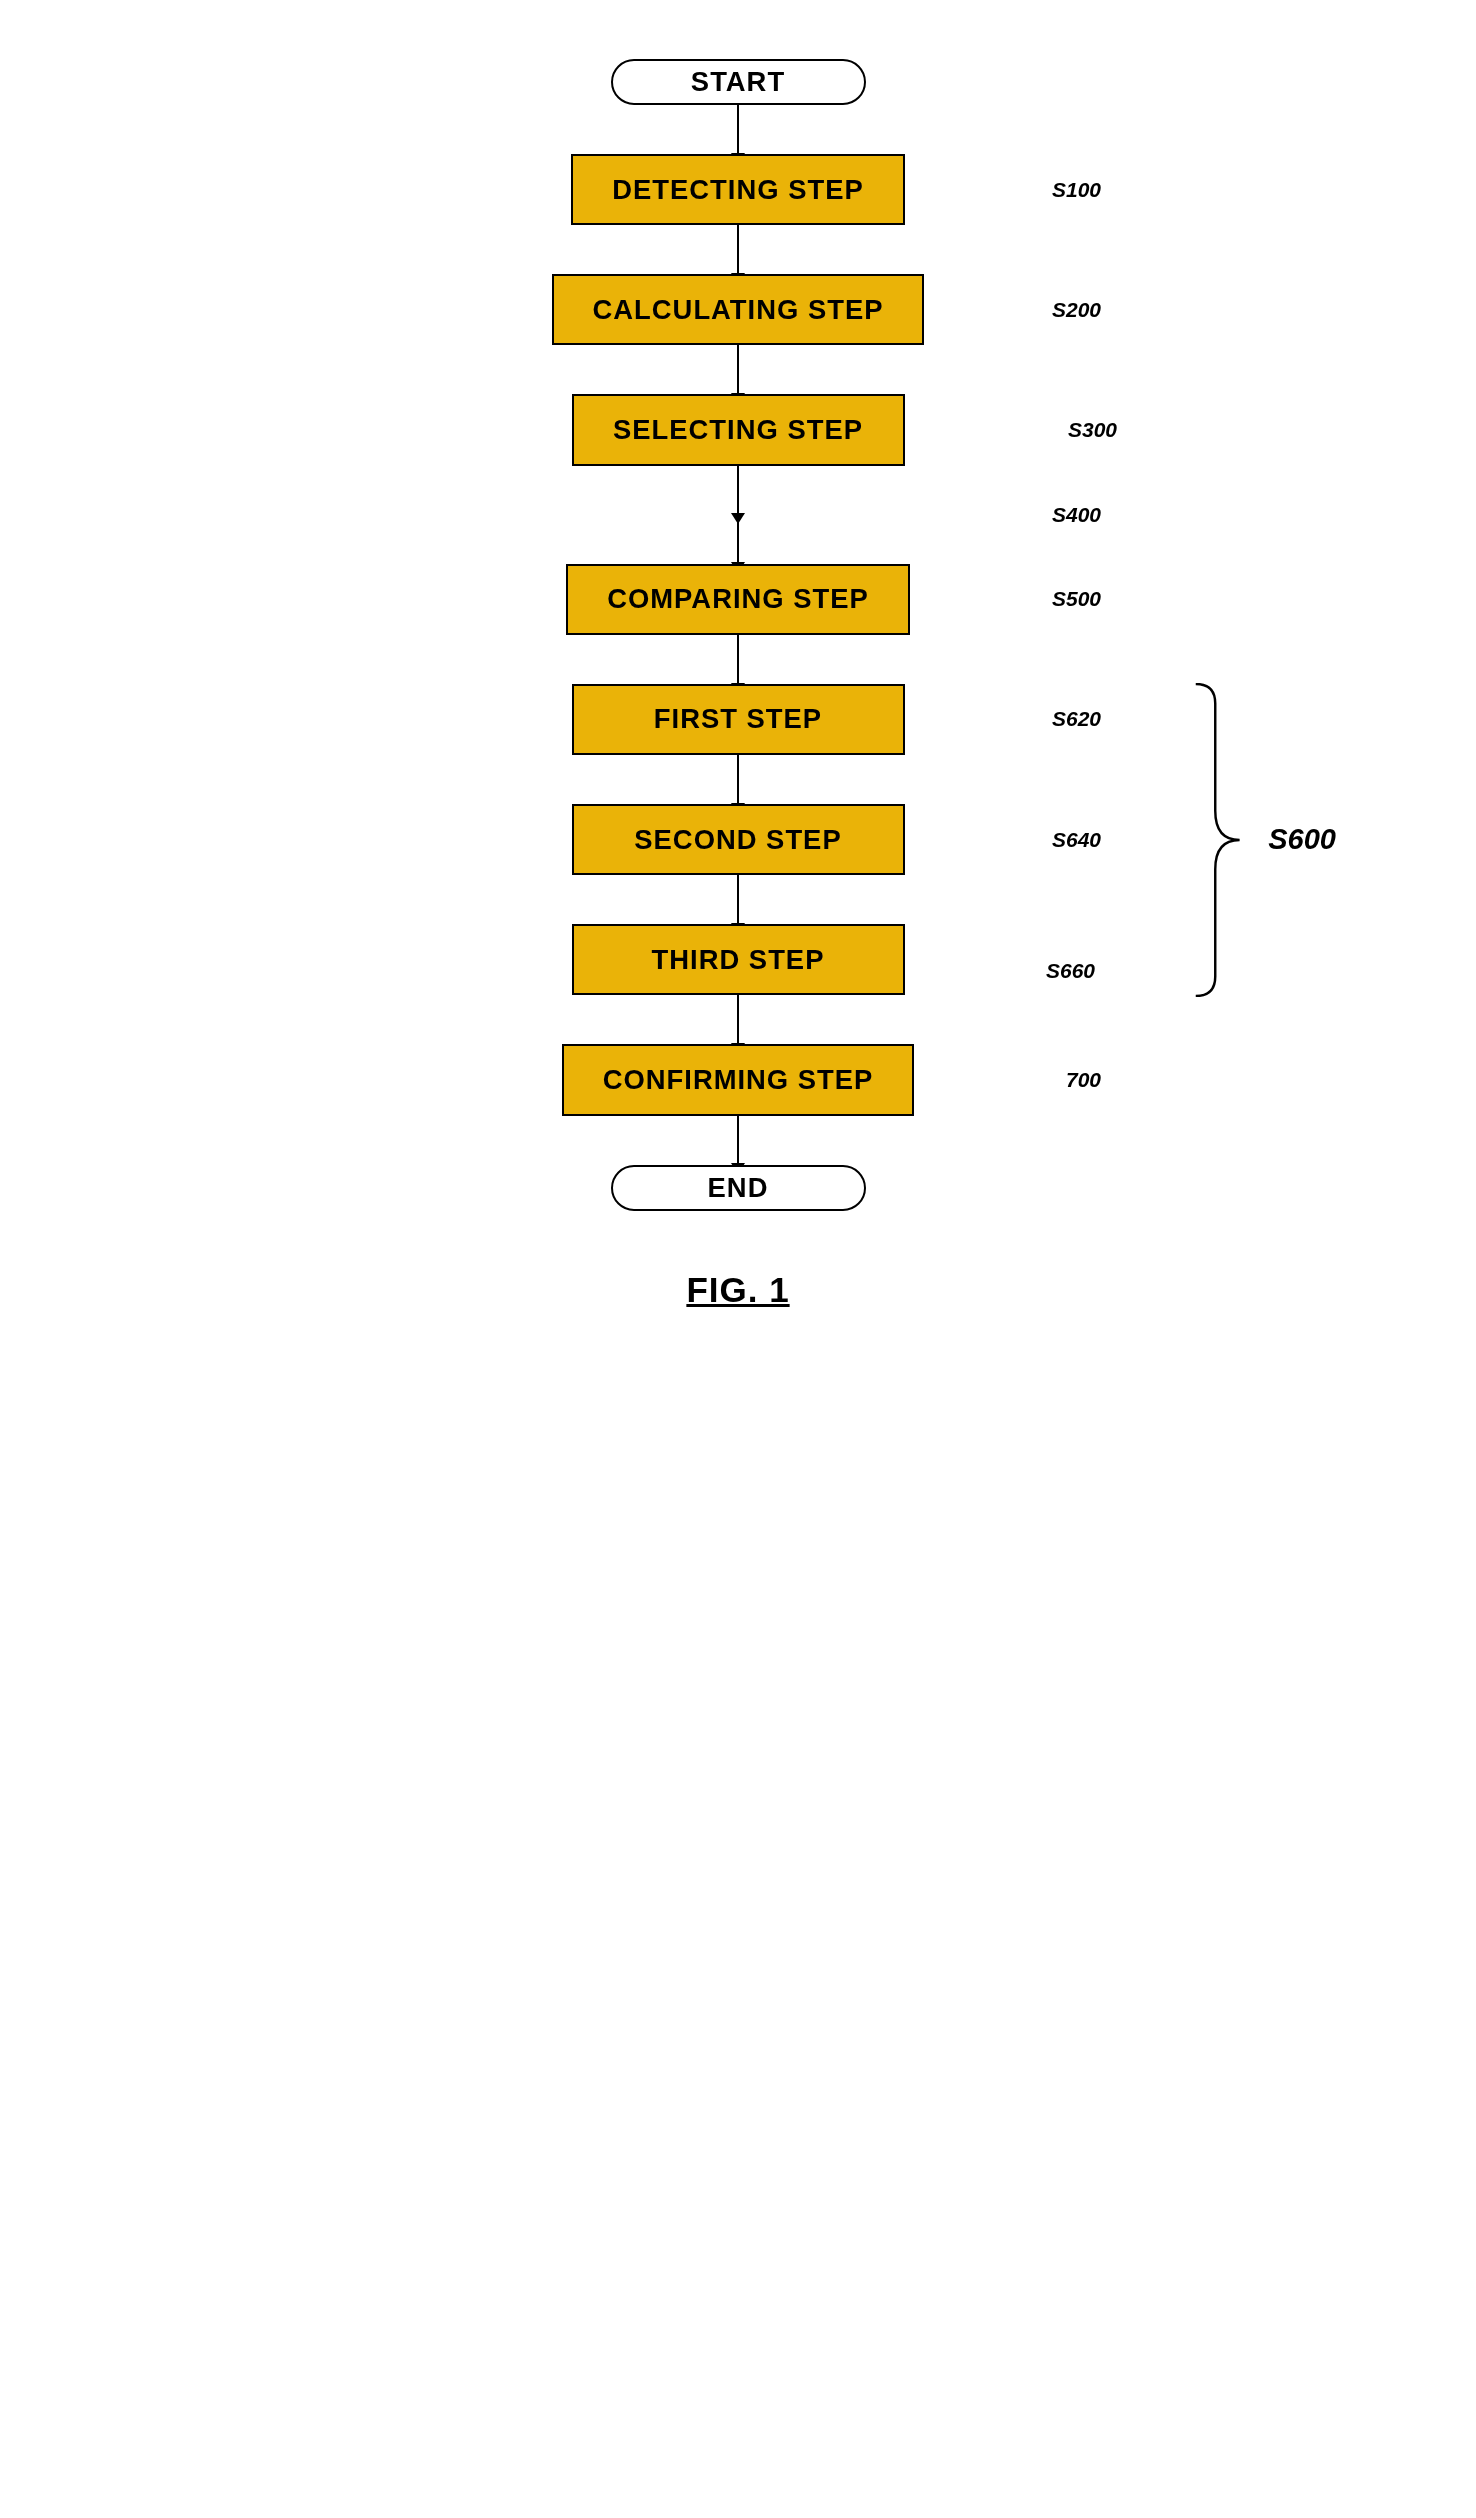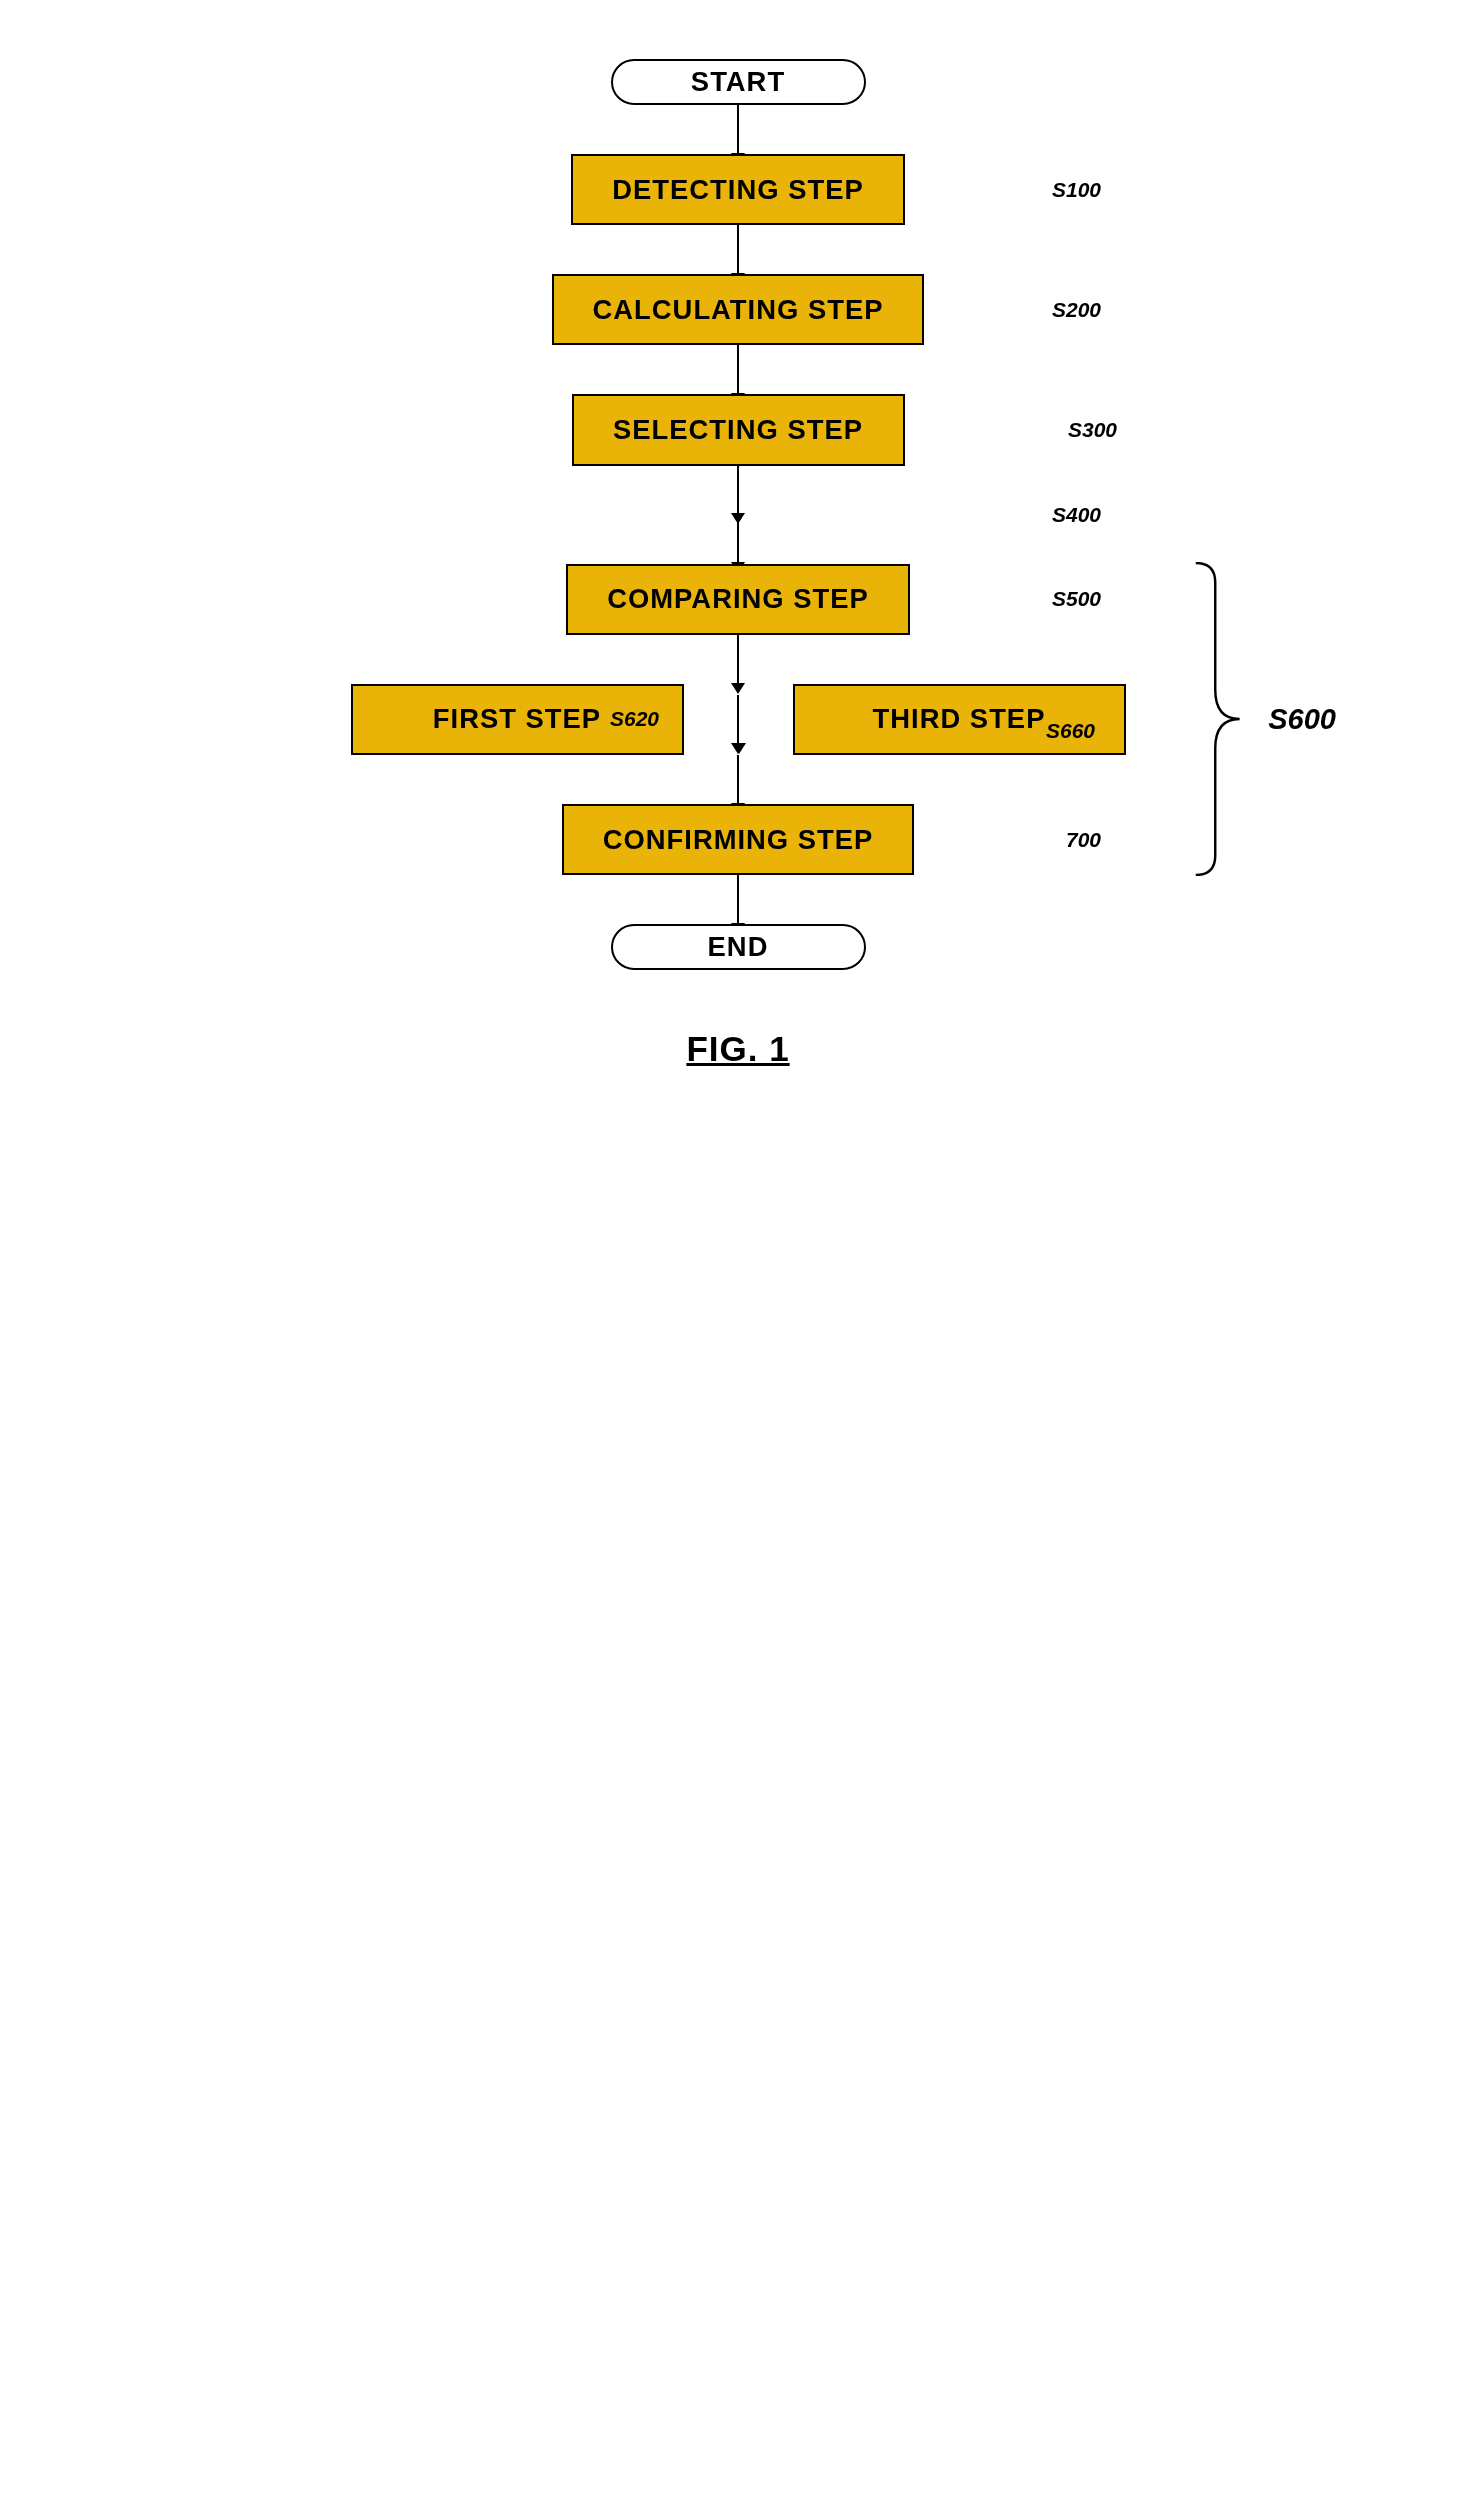--- a/index.html
+++ b/index.html
@@ -87,22 +87,21 @@
       margin-top: 59px;
       font-size: 35px;
       font-weight: bold;
       text-decoration: underline;
       letter-spacing: 1px;
     }
 
     .steps-group {
       position: relative;
       display: flex;
-      flex-direction: row;
-      align-items: center;
+      flex-direction: column;
       width: 100%;
     }
   </style>
 </head>
 <body>
 
 <div class="diagram-container">
 
   <div class="node-row">
     <div class="pill-box">START</div>
@@ -146,20 +145,24 @@
 
   <div class="steps-group" style="position:relative;">
 
     <div class="node-row" style="position:relative;">
       <div class="rect-box">FIRST STEP</div>
       <span class="node-label" style="right:78px;">S620</span>
     </div>
 
     <div class="arrow-down"></div>
 
+    <div class="node-row" style="position:relative;">
+      <div class="rect-box">SECOND STEP</div>
+      <span class="node-label" style="right:78px;">S640</span>
+    </div>
 
     <div class="arrow-down"></div>
 
     <div class="node-row" style="position:relative;">
       <div class="rect-box">THIRD STEP</div>
       <span class="node-label" style="right:84px;margin-top:23px;">S660</span>
     </div>
 
     <div style="position:absolute; right:-157px; top:0; height:100%; display:flex; align-items:center;">
       <svg width="78" height="314" viewBox="0 0 80 320">

